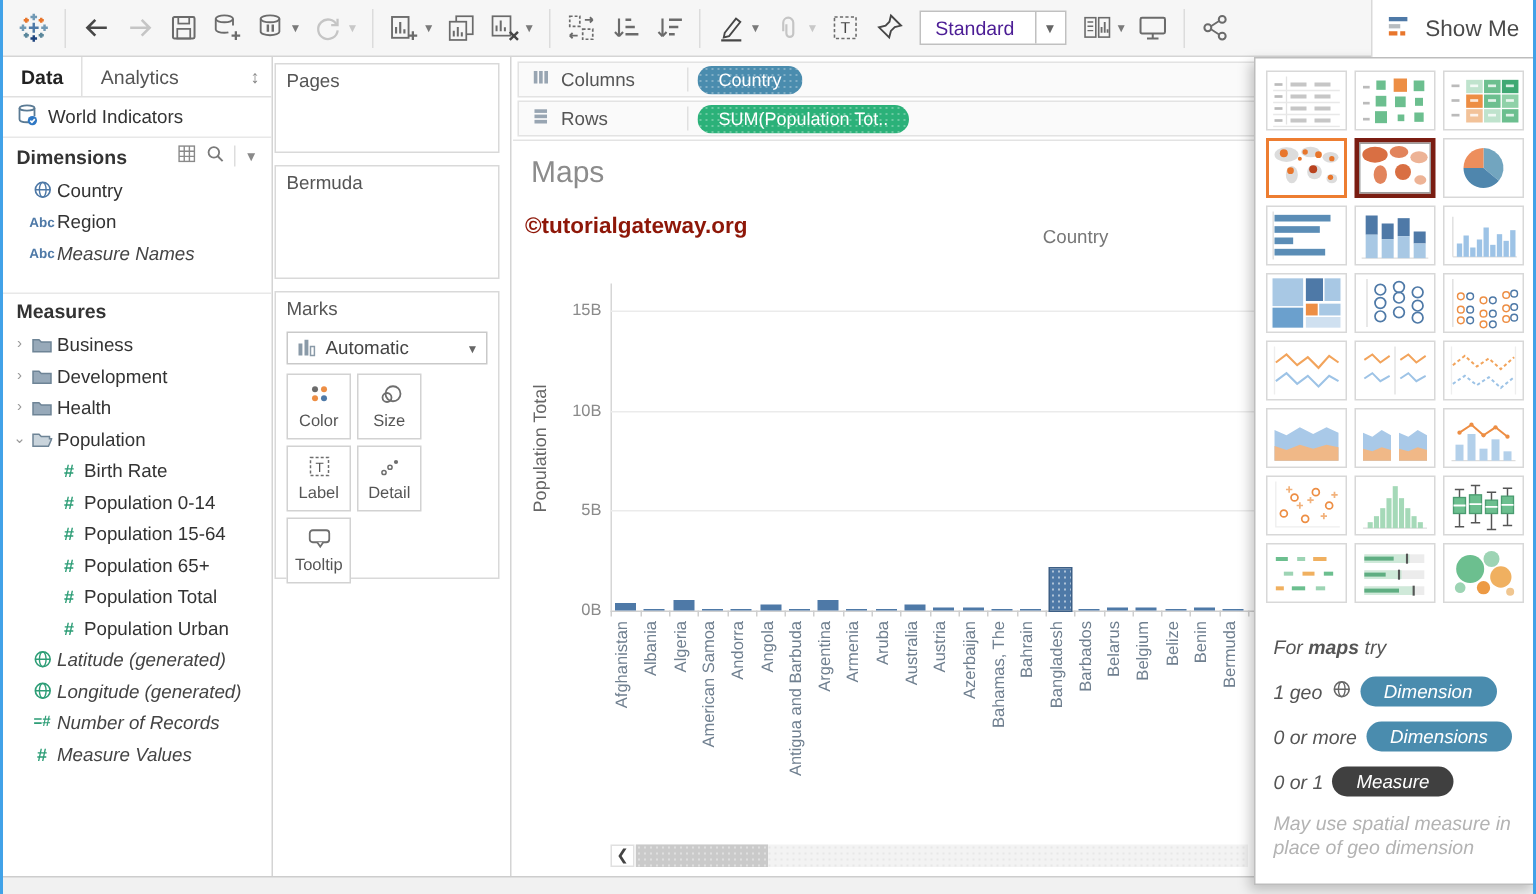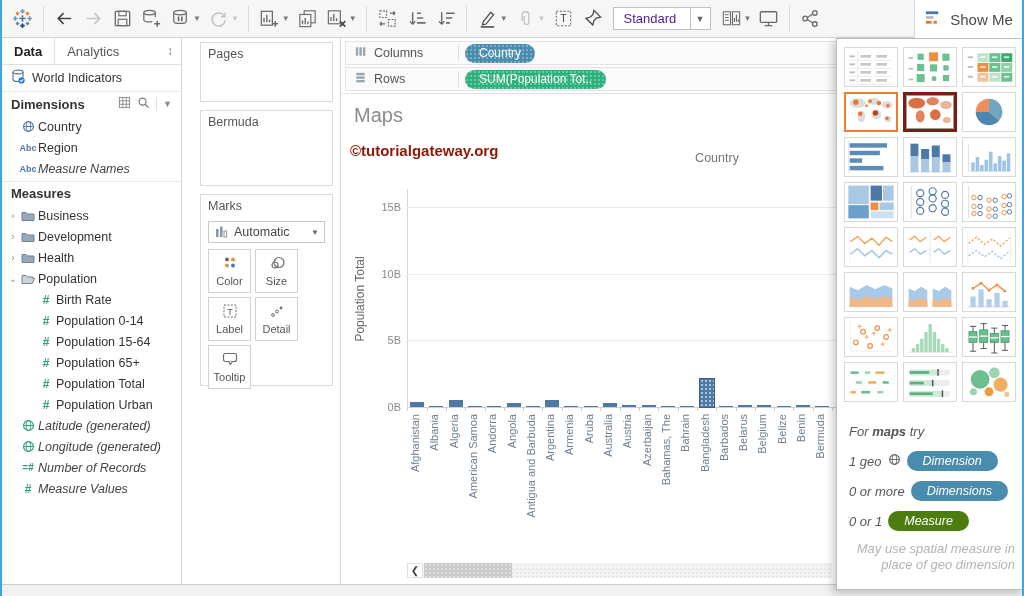--- a/index.html
+++ b/index.html
@@ -46,21 +46,21 @@
   .field-row .arrow { width:10px; text-align:center; color:#999; font-size:10px; flex:none; }
   .field-row .ficon { width:20px; flex:none; display:flex; justify-content:center; align-items:flex-end; }
   .field-row .flabel { font-size:12.5px; color:#333; white-space:nowrap; overflow:hidden; }
   .field-row .flabel.it { font-style:italic; color:#444; }
   .abc-ic { color:#4e79a7; font-size:9px; font-weight:bold; }
   .hash-ic { color:#2e9e77; font-size:12px; font-weight:bold; }
 
   
   .cards-col { position:absolute; left:181px; top:38px; width:158px; bottom:12px; background:#fff;
     border-right:1px solid #d4d4d4; }
-  .card { position:absolute; left:17px; right:7px; border:1px solid #d9d9d9; background:#fff; }
+  .card { position:absolute; left:0; right:7px; border:1px solid #d9d9d9; background:#fff; }
   .card-label { font-size:12.5px; color:#555; padding:4px 7px; }
   #pages-card { top:4px; height:60px; }
   #filters-card { top:72px; height:76px; }
   #marks-card { top:156px; height:192px; }
   .mark-dropdown { display:flex; align-items:center; margin:4px 7px 6px 7px; height:22px;
     border:1px solid #c9c9c9; background:#fff; cursor:pointer; }
   .mark-dropdown .md-text { font-size:12.5px; color:#444; flex:1; }
   .mark-dropdown .md-caret { width:18px; text-align:center; font-size:8px; color:#666; }
   .marks-grid { display:flex; flex-wrap:wrap; gap:4px; padding:0 7px; }
   .mark-btn { width:43px; height:44px; border:1px solid #d2d2d2; background:#fff; cursor:pointer;
@@ -113,21 +113,21 @@
     gap:5px 5px; }
   .sm-thumb { width:54px; height:40px; border:1px solid #d8d8d8; background:#fff; cursor:pointer;
     display:flex; align-items:center; justify-content:center; }
   .sm-thumb.recommended { border:2px solid #ed7d31; }
   .sm-thumb.selected { border:3px solid #7a1d12; outline:1px solid #9e9e9e; outline-offset:-4px; }
   .sm-footer { position:absolute; left:12px; top:385px; right:8px; }
   .sm-heading { font-size:13px; color:#555; margin-bottom:12px; }
   .sm-req { display:flex; align-items:center; gap:6px; margin-bottom:10px; font-size:13px; color:#555; }
   .sm-pill { height:20px; border-radius:10px; color:#fff; font-size:12.5px; display:inline-flex;
     align-items:center; padding:0 16px; cursor:pointer; }
-  .sm-note { font-size:13px; color:#b3b3b3; line-height:1.25; margin-top:4px;text-align:right; }
+  .sm-note { font-size:13px; color:#b3b3b3; line-height:1.25; margin-top:4px; }
 
   .statusbar { position:absolute; left:0; right:0; bottom:0; height:12px; background:#f1f1f1;
     border-top:1px solid #cdcdcd; }
 </style>
 </head>
 <body>
 
 <div class="window">
 
   <div class="toolbar">
@@ -346,21 +346,21 @@
           <span class="flabel">Region</span>
         </div>
         <div class="field-row" style="padding-left:6px">
           <span class="arrow" style=""></span>
           <span class="ficon">
             <span class="abc-ic">Abc</span>
           </span>
           <span class="flabel it">Measure Names</span>
         </div>
       </div>
-    <div class="section-header" style="border-top:1px solid #e8e8e8;margin-top:2px;">
+    <div class="section-header" style="border-top:1px solid #e8e8e8;margin-top:16px;">
       <span class="sec-label">Measures</span>
     </div>
     <div id="meas-list">
         <div class="field-row" style="padding-left:6px">
           <span class="arrow" style="">›</span>
           <span class="ficon">
             <svg width="14" height="12" viewBox="0 0 14 12">
               <path d="M1 2.5 h4 l1.5 1.5 H13 V10.5 H1 Z" fill="#97a9b9" stroke="#6e8496" stroke-width="1"></path>
             </svg>
           </span>
@@ -985,21 +985,21 @@
                 <line x1="1.7" y1="7" x2="12.3" y2="7" stroke="#666" stroke-width="1"></line>
               </svg></span>
             <span class="sm-pill" style="background-color:#4a8cae">Dimension</span>
           </div>
           <div class="sm-req">
             <span>0 or more</span>
             <span class="sm-pill" style="background-color:#4a8cae">Dimensions</span>
           </div>
           <div class="sm-req">
             <span>0 or 1</span>
-            <span class="sm-pill" style="background-color:#4d7c0f">Measure</span>
+            <span class="sm-pill" style="background-color:#404040">Measure</span>
           </div>
         </div>
       <div class="sm-note">May use spatial measure in place of geo dimension</div>
     </div>
   </div>
 
   <div class="statusbar"></div>
 </div>
 
 </body></html>

